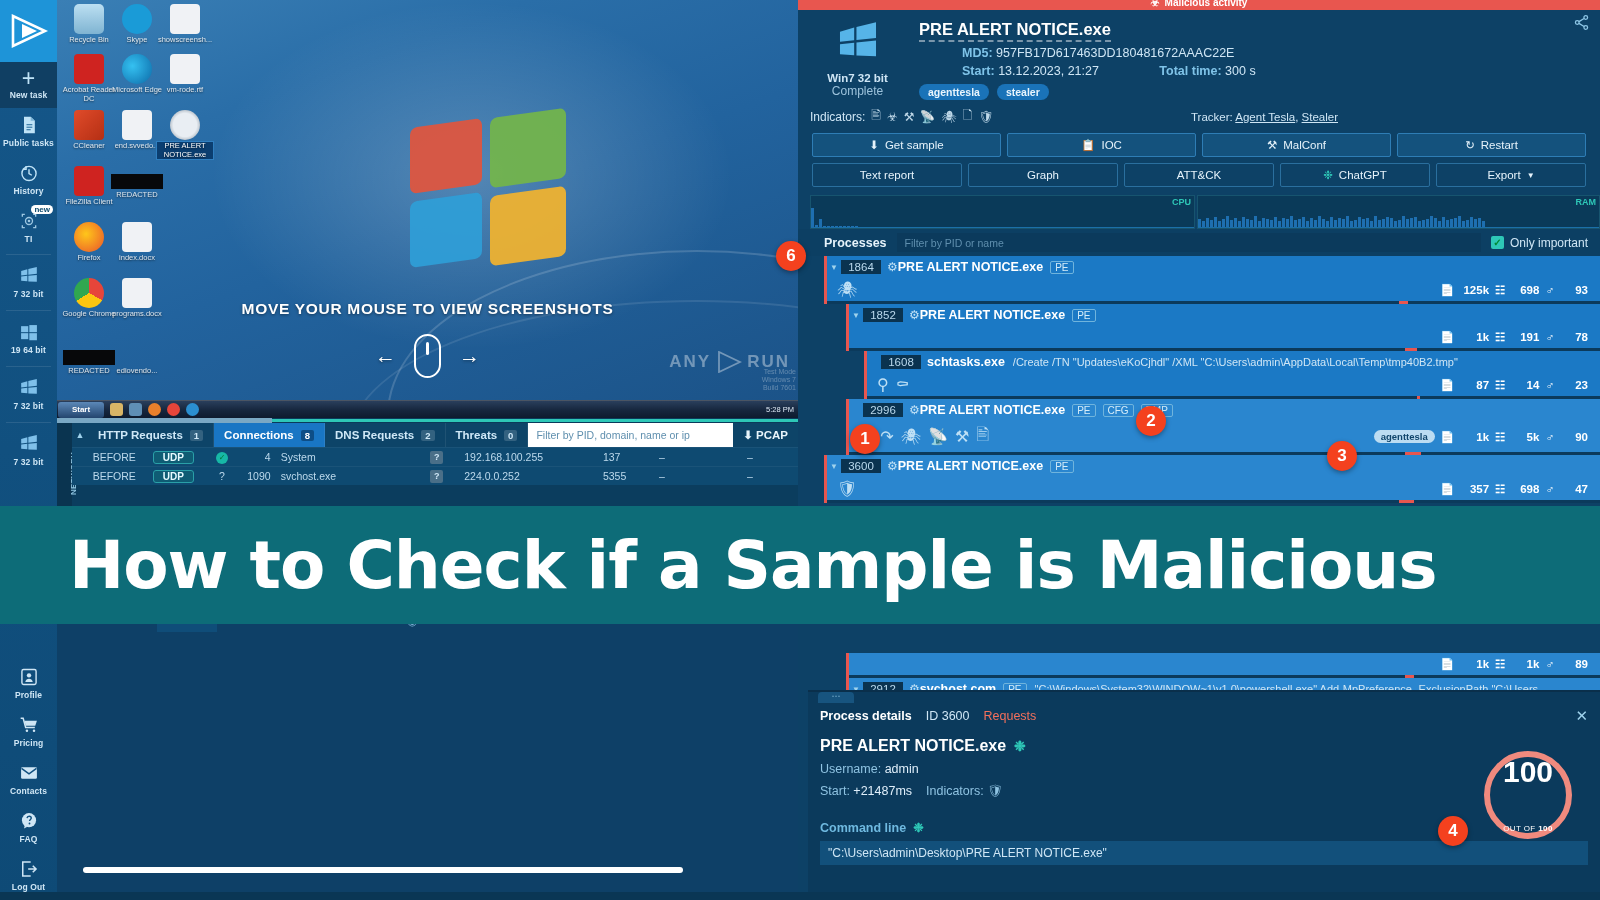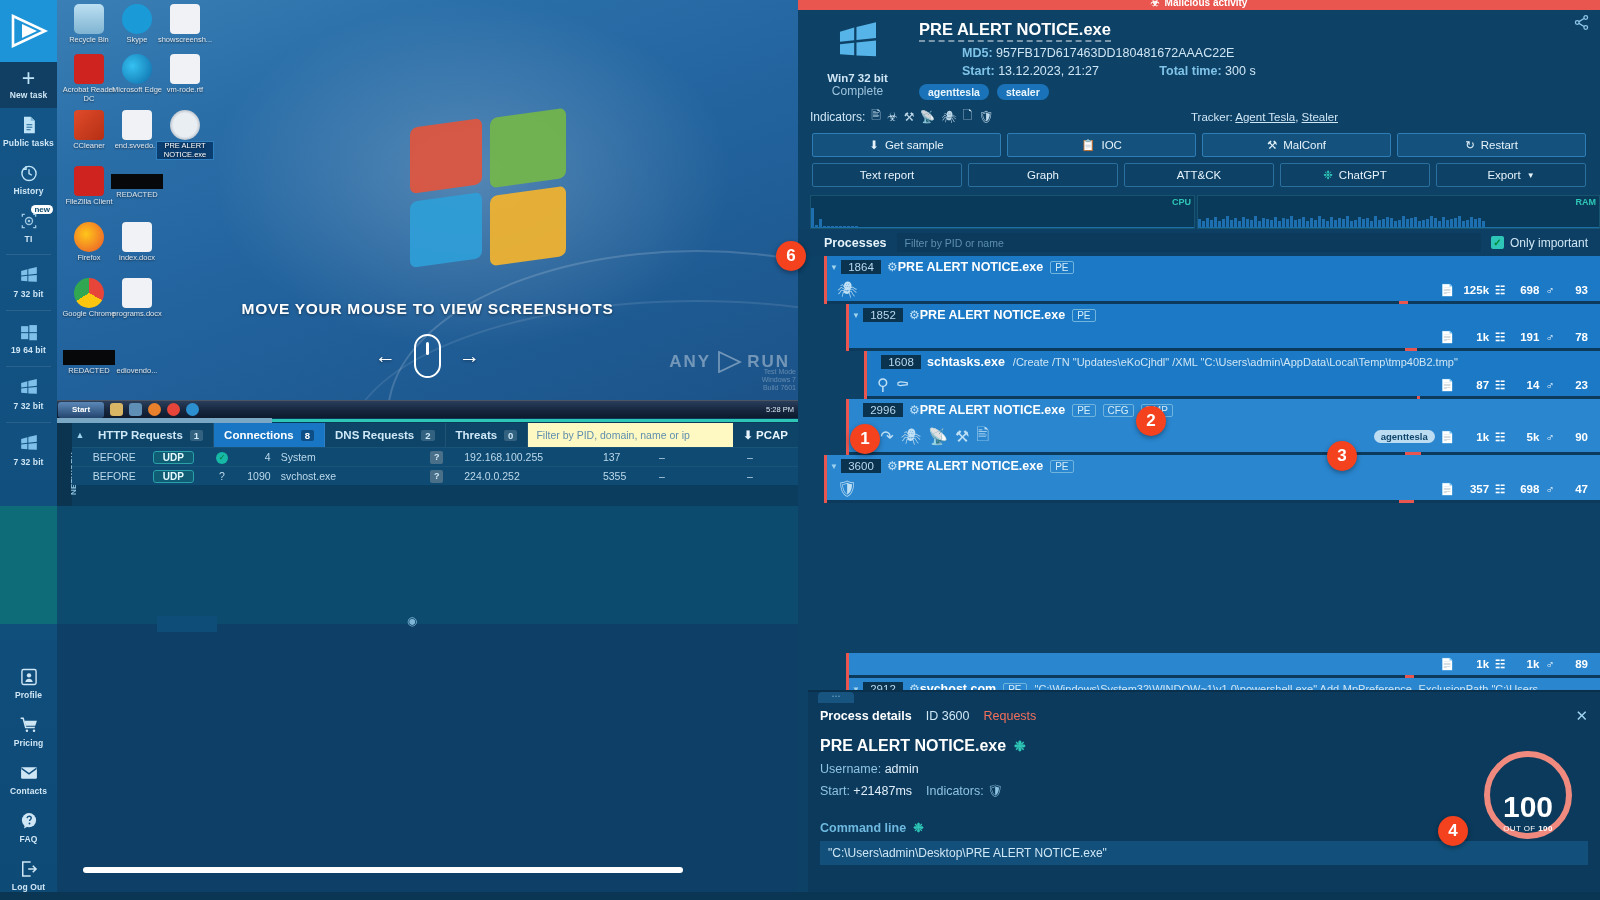--- a/index.html
+++ b/index.html
@@ -76,21 +76,21 @@
   #net-left .vt { transform:rotate(-90deg); transform-origin:left top; position:absolute;
      left:12px; top:72px; white-space:nowrap; letter-spacing:.3px; }
   #net-tabs { position:absolute; left:15px; right:0; top:5px; height:24px; display:flex;
      align-items:center; background:#0d4468; }
   .caret-up { width:16px; text-align:center; color:#9fd2ec; font-size:9px; }
   .ntab { display:flex; align-items:center; gap:7px; padding:0 10px; height:24px;
      color:#cfe8f7; font-size:11.5px; font-weight:bold; border-right:1px solid rgba(255,255,255,.08); }
   .ntab.active { background:#1976c4; color:#fff; }
   .ntab .cnt { background:rgba(255,255,255,.16); border-radius:2px; padding:0 4px; font-size:9.5px; }
   .ntab.active .cnt { background:#0d4e86; }
-  #net-filter { flex:1; height:24px; background:#fef9c3; color:#5f8fae; font-size:10.5px;
+  #net-filter { flex:1; height:24px; background:#ffffff; color:#5f8fae; font-size:10.5px;
      display:flex; align-items:center; padding-left:8px; }
   #pcap { padding:0 10px; color:#e8f4fb; font-size:11.5px; font-weight:bold; white-space:nowrap; }
   #net-table { position:absolute; left:15px; right:0; top:29px; bottom:0; }
   .nrow { display:flex; align-items:center; height:19px; font-size:10.5px; }
   .nhead { color:#cfe8f7; font-weight:bold; background:#0c4164; }
   .ndata { color:#bcd9ec; background:#0e4a71; border-top:1px solid rgba(255,255,255,.05); }
   .nc { padding:0 5px; overflow:hidden; white-space:nowrap; }
   .c-ts{width:74px;text-align:right} .c-proto{width:70px;text-align:center}
   .c-rep{width:34px;text-align:center} .c-pid{width:40px;text-align:right}
   .c-pn{width:150px} .c-cn{width:48px;text-align:center} .c-ip{width:150px}
@@ -187,21 +187,21 @@
   #pdet-close { margin-left:auto; color:#9fd2ec; font-size:15px; }
   #pdet-body { padding:8px 12px 0; position:relative; }
   #pdet-title { color:#fff; font-size:16px; font-weight:bold; display:flex; align-items:center; gap:8px; }
   .pd-line { color:#8fc3e2; font-size:12.5px; margin-top:7px; }
   .pd-line span.v { color:#dfeefa; }
   #cmd-lbl { color:#6fb9e0; font-size:12.5px; font-weight:bold; margin-top:22px;
      display:flex; align-items:center; gap:7px; }
   #cmd-val { background:#12507b; color:#cfe6f5; font-size:12px; padding:5px 8px; margin-top:6px; }
   #score { position:absolute; right:28px; top:22px; width:88px; height:88px; border-radius:50%;
      border:6px solid #f08a7e; display:flex; flex-direction:column; align-items:center;
-     justify-content:flex-end; color:#fff; }
+     justify-content:space-between; color:#fff; }
   #score .big { font-size:30px; font-weight:bold; line-height:30px; }
   #score .small { font-size:8px; letter-spacing:.4px; margin-top:2px; }
   #score .small b { color:#fff; }
 
   
   #banner { position:absolute; left:57px; top:506px; width:1543px; height:118px;
      background:#0d6c78; z-index:60; display:flex; align-items:center; }
   #banner h1 { color:#fff; font-size:66px; font-weight:bold; letter-spacing:-1px;
      margin-left:12px; white-space:nowrap; font-family:"DejaVu Sans", sans-serif; }
   #banner-left { position:absolute; left:0; top:506px; width:57px; height:118px;
@@ -931,15 +931,18 @@
     </div>
   </div>
 
   <div id="lower-left">
     <div id="ll-ghost1"></div>
     <div id="ll-ghost2">◉</div>
     <div id="ll-scroll"></div>
   </div>
 
   <div id="banner-left"></div>
+  <div id="banner">
+    <h1>How to Check if a Sample is Malicious</h1>
+  </div>
   <div id="bottom-strip"></div>
 
 </div>
 
 </body></html>

